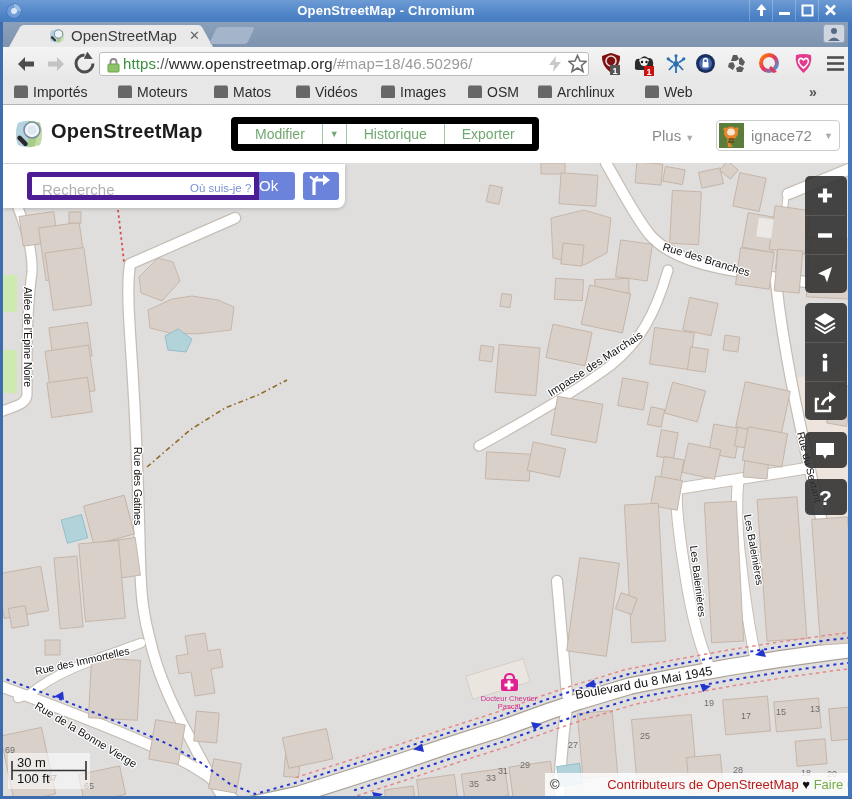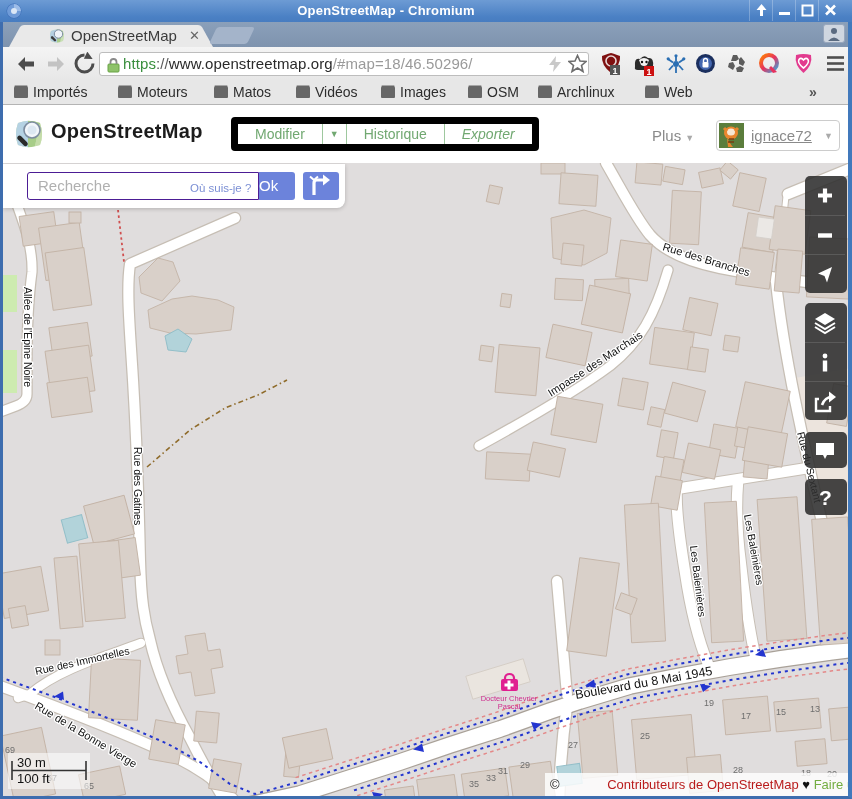--- a/index.html
+++ b/index.html
@@ -24,28 +24,28 @@
   .navico { position:absolute; top:3px; }
   
   #bookmarks { position:absolute; left:0; top:80px; width:852px; height:25px; background:#e7e7e7; border-bottom:1px solid #b4b4b4; border-left:3px solid #3e6dae; border-right:3px solid #3e6dae; font-size:14px; color:#2d2d2d;}
   .bm { position:absolute; top:4px; }
   .bmfolder { display:inline-block; width:14px; height:11px; position:relative; top:1px; margin-right:5px; background:#676767; border-radius:1px; box-shadow:0 -2px 0 -0.5px #676767; }
   
   #osmheader { position:absolute; left:3px; top:105px; width:846px; height:58px; background:#fff; }
   #osmtitle { position:absolute; left:48px; top:15px; font-size:20px; font-weight:bold; color:#1c1c1c; letter-spacing:0.3px;}
   .btngroup { position:absolute; top:12px; height:34px; border:7px solid #000000; border-radius:4px; display:flex; align-items:center; color:#71a871; font-size:14px; }
   .btngroup .seg { padding:0 17px; height:100%; display:flex; align-items:center; border-right:1px solid #9ec89e;}
-  .btngroup .seg:last-child { border-right:none;font-style:italic; }
+  .btngroup .seg:last-child { border-right:none; }
   #plusmenu { position:absolute; left:649px; top:22px; color:#8a8a8a; font-size:15px; }
   #userbox { position:absolute; left:713px; top:15px; width:124px; height:31px; border:1px solid #ccc; border-radius:4px; }
   
   #map { position:absolute; left:3px; top:163px; width:846px; height:633px; background:#e0dddd; overflow:hidden; }
   
   #searchpanel { position:absolute; left:0px; top:1px; width:342px; height:44px; background:#fff; border-radius:0 0 8px 0; box-shadow:0 1px 4px rgba(0,0,0,0.2); }
-  #searchinput { position:absolute; left:24px; top:8px; width:232px; height:28px; border:1px solid #4c1d95; border-radius:3px 0 0 3px; background:#fff; color:#b0b0b0; font-size:15px; line-height:26px; padding-left:10px;}
+  #searchinput { position:absolute; left:24px; top:8px; width:232px; height:28px; border:5px solid #4c1d95; border-radius:3px 0 0 3px; background:#fff; color:#b0b0b0; font-size:15px; line-height:26px; padding-left:10px;}
   #ousuisje { position:absolute; left:187px; top:18px; color:#7b8fd4; font-size:11.5px; }
   #okbtn { position:absolute; left:256px; top:8px; width:36px; height:28px; background:#6c83db; border-radius:0 3px 3px 0; color:#ffffff; font-size:15px; text-align:left; line-height:28px; }
   #dirbtn { position:absolute; left:300px; top:8px; width:36px; height:28px; background:#6c83db; border-radius:3px; }
   
   .ctrl { position:absolute; left:802px; width:42px; background:rgba(45,45,45,0.88); border-radius:5px; }
   .ctrlbtn { width:40px; height:39px; position:relative; }
   .ctrlbtn + .ctrlbtn { border-top:1px solid rgba(120,120,120,0.45); }
   
   #scalebox { position:absolute; left:5px; top:590px; width:82px; height:36px; background:rgba(255,255,255,0.55); font-size:13px; color:#111; }
   
@@ -231,21 +231,21 @@
     <div id="plusmenu">Plus <span style="font-size:9px;color:#aaa">▼</span></div>
     <div id="userbox">
       <svg style="position:absolute;left:2px;top:2px" width="25" height="25" viewBox="0 0 25 25">
         <rect width="25" height="25" fill="#5b7d3c"></rect>
         <ellipse cx="12" cy="10" rx="7" ry="6.5" fill="#e8862e"></ellipse>
         <ellipse cx="12" cy="9" rx="4" ry="3.5" fill="#f6e7d2"></ellipse>
         <path d="M8 15 Q12 22 14 24 L9 24 Z" fill="#e8862e"></path>
         <path d="M5 5 L8 8 M19 5 L16 8" stroke="#e8862e" stroke-width="3"></path>
         <path d="M10 16 h5 M9 19 h6" stroke="#7a3c10" stroke-width="1.5"></path>
       </svg>
-      <span style="position:absolute;left:34px;top:6px;color:#8a8a8a;font-size:15px;text-decoration:underline;">ignace72</span>
+      <span style="position:absolute;left:34px;top:6px;color:#8a8a8a;font-size:15px;">ignace72</span>
       <span style="position:absolute;right:6px;top:10px;font-size:9px;color:#aaa">▼</span>
     </div>
   </div>
 
   <div id="map">
     <svg id="mapsvg" width="846" height="633" viewBox="3 163 846 633">
 
       <rect x="3" y="163" width="846" height="633" fill="#e0dddd"></rect>
       <polygon points="795,378 852,368 852,645 833,560 806,440" fill="#ece4dd"></polygon>
       <rect x="3" y="275" width="14" height="37" fill="#cdebb0"></rect>

